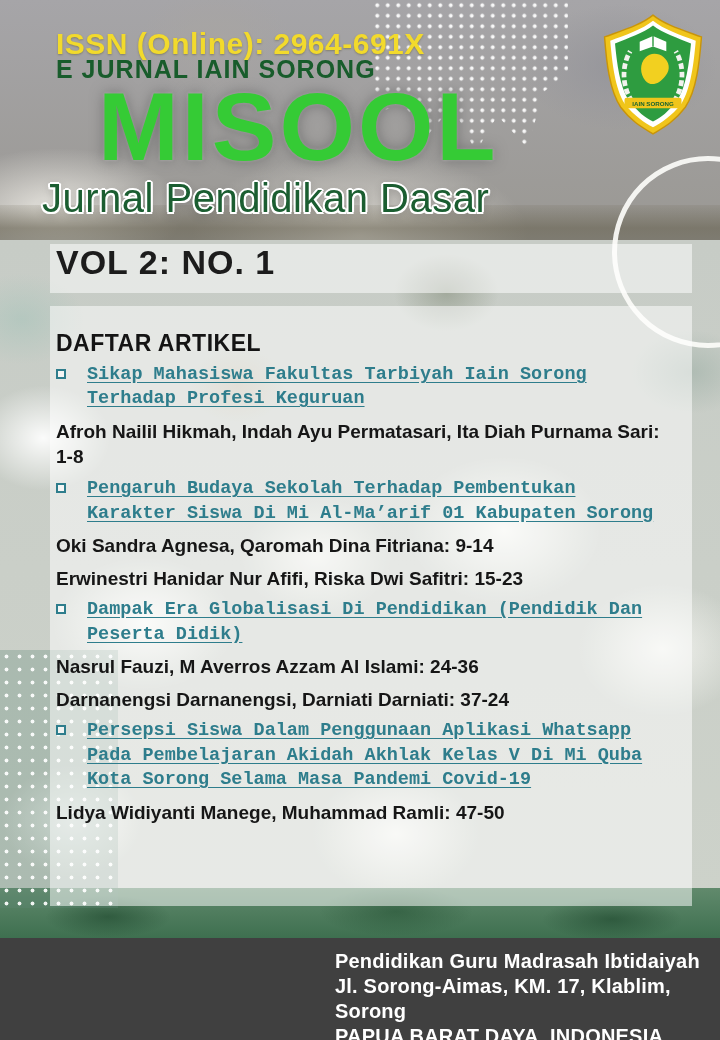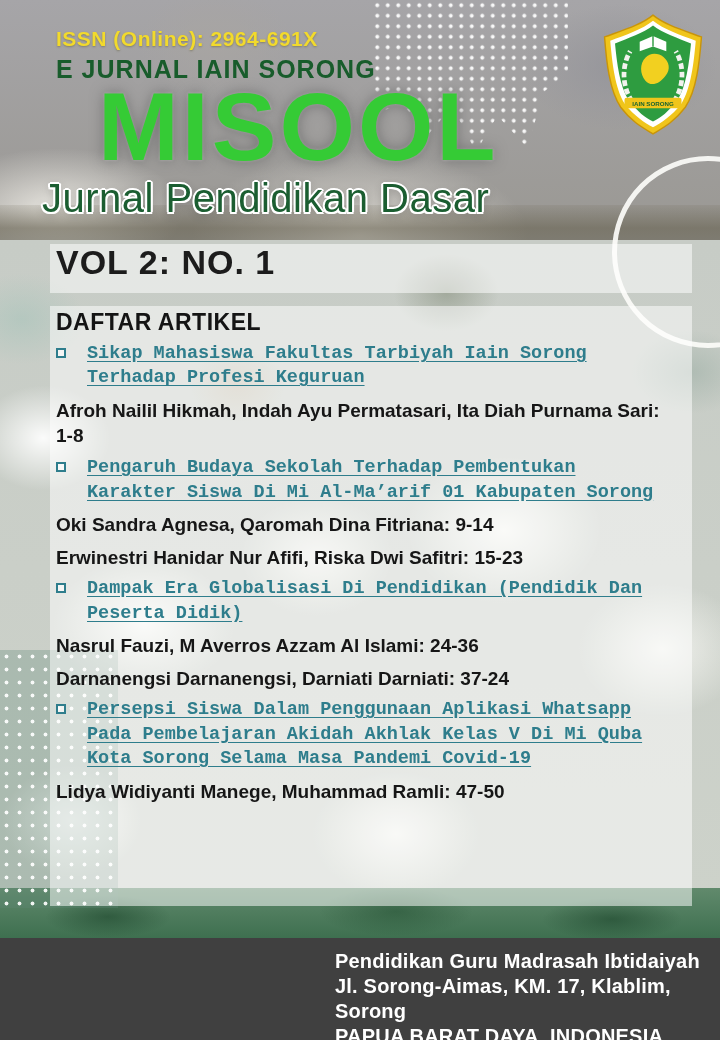--- a/index.html
+++ b/index.html
@@ -60,21 +60,21 @@
     border:5px solid rgba(252,252,248,.92); border-radius:50%;
   }
 
   
   .panel { position:absolute; background:rgba(255,255,255,.52); }
   .panel-heading { left:50px; top:244px; width:642px; height:49px; }
   .panel-list   { left:50px; top:306px; width:642px; height:600px; }
 
   
   .issn {
-    position:absolute; left:56px; top:27px; font-size:21px; font-weight:800;
+    position:absolute; left:56px; top:27px; font-size:30px; font-weight:800;
     color:#f2da2c; letter-spacing:.5px; text-shadow:0 1px 2px rgba(90,85,40,.45);
   }
   .ejurnal {
     position:absolute; left:56px; top:55px; font-size:25px; font-weight:800;
     color:#185c2b; letter-spacing:1px;
   }
   .misool {
     position:absolute; left:54px; top:76px; font-size:97px; font-weight:900;
     letter-spacing:3px; line-height:1.05; color:#35cb35;
     text-shadow:0 0 14px rgba(105,105,105,.85), 0 0 3px rgba(235,235,235,.6);
@@ -91,21 +91,21 @@
   
   .logo { position:absolute; left:596px; top:12px; width:114px; height:124px; }
 
   
   .vol-heading {
     position:absolute; left:56px; top:243px; font-size:34px; font-weight:900;
     color:#1c1c1c; letter-spacing:1px;
   }
 
   
-  .articles { position:absolute; left:56px; top:309px; width:614px; z-index:3; }
+  .articles { position:absolute; left:56px; top:330px; width:614px; z-index:3; }
   .articles h2 { font-size:23px; font-weight:900; color:#141414; letter-spacing:.5px; margin:0 0 6px; }
   .article-link-row { display:flex; align-items:flex-start; gap:21px; margin:3px 0 7px; }
   .bullet {
     flex:0 0 auto; width:10px; height:10px; margin-top:6px;
     border:2px solid #2e7d8c; background:rgba(255,255,255,.6);
   }
   .article-link {
     font-size:18.5px; font-weight:700; line-height:1.32; color:#2e7d8c;
     text-decoration:underline; text-underline-offset:3px; cursor:pointer;font-family:Liberation Mono, monospace;
   }

